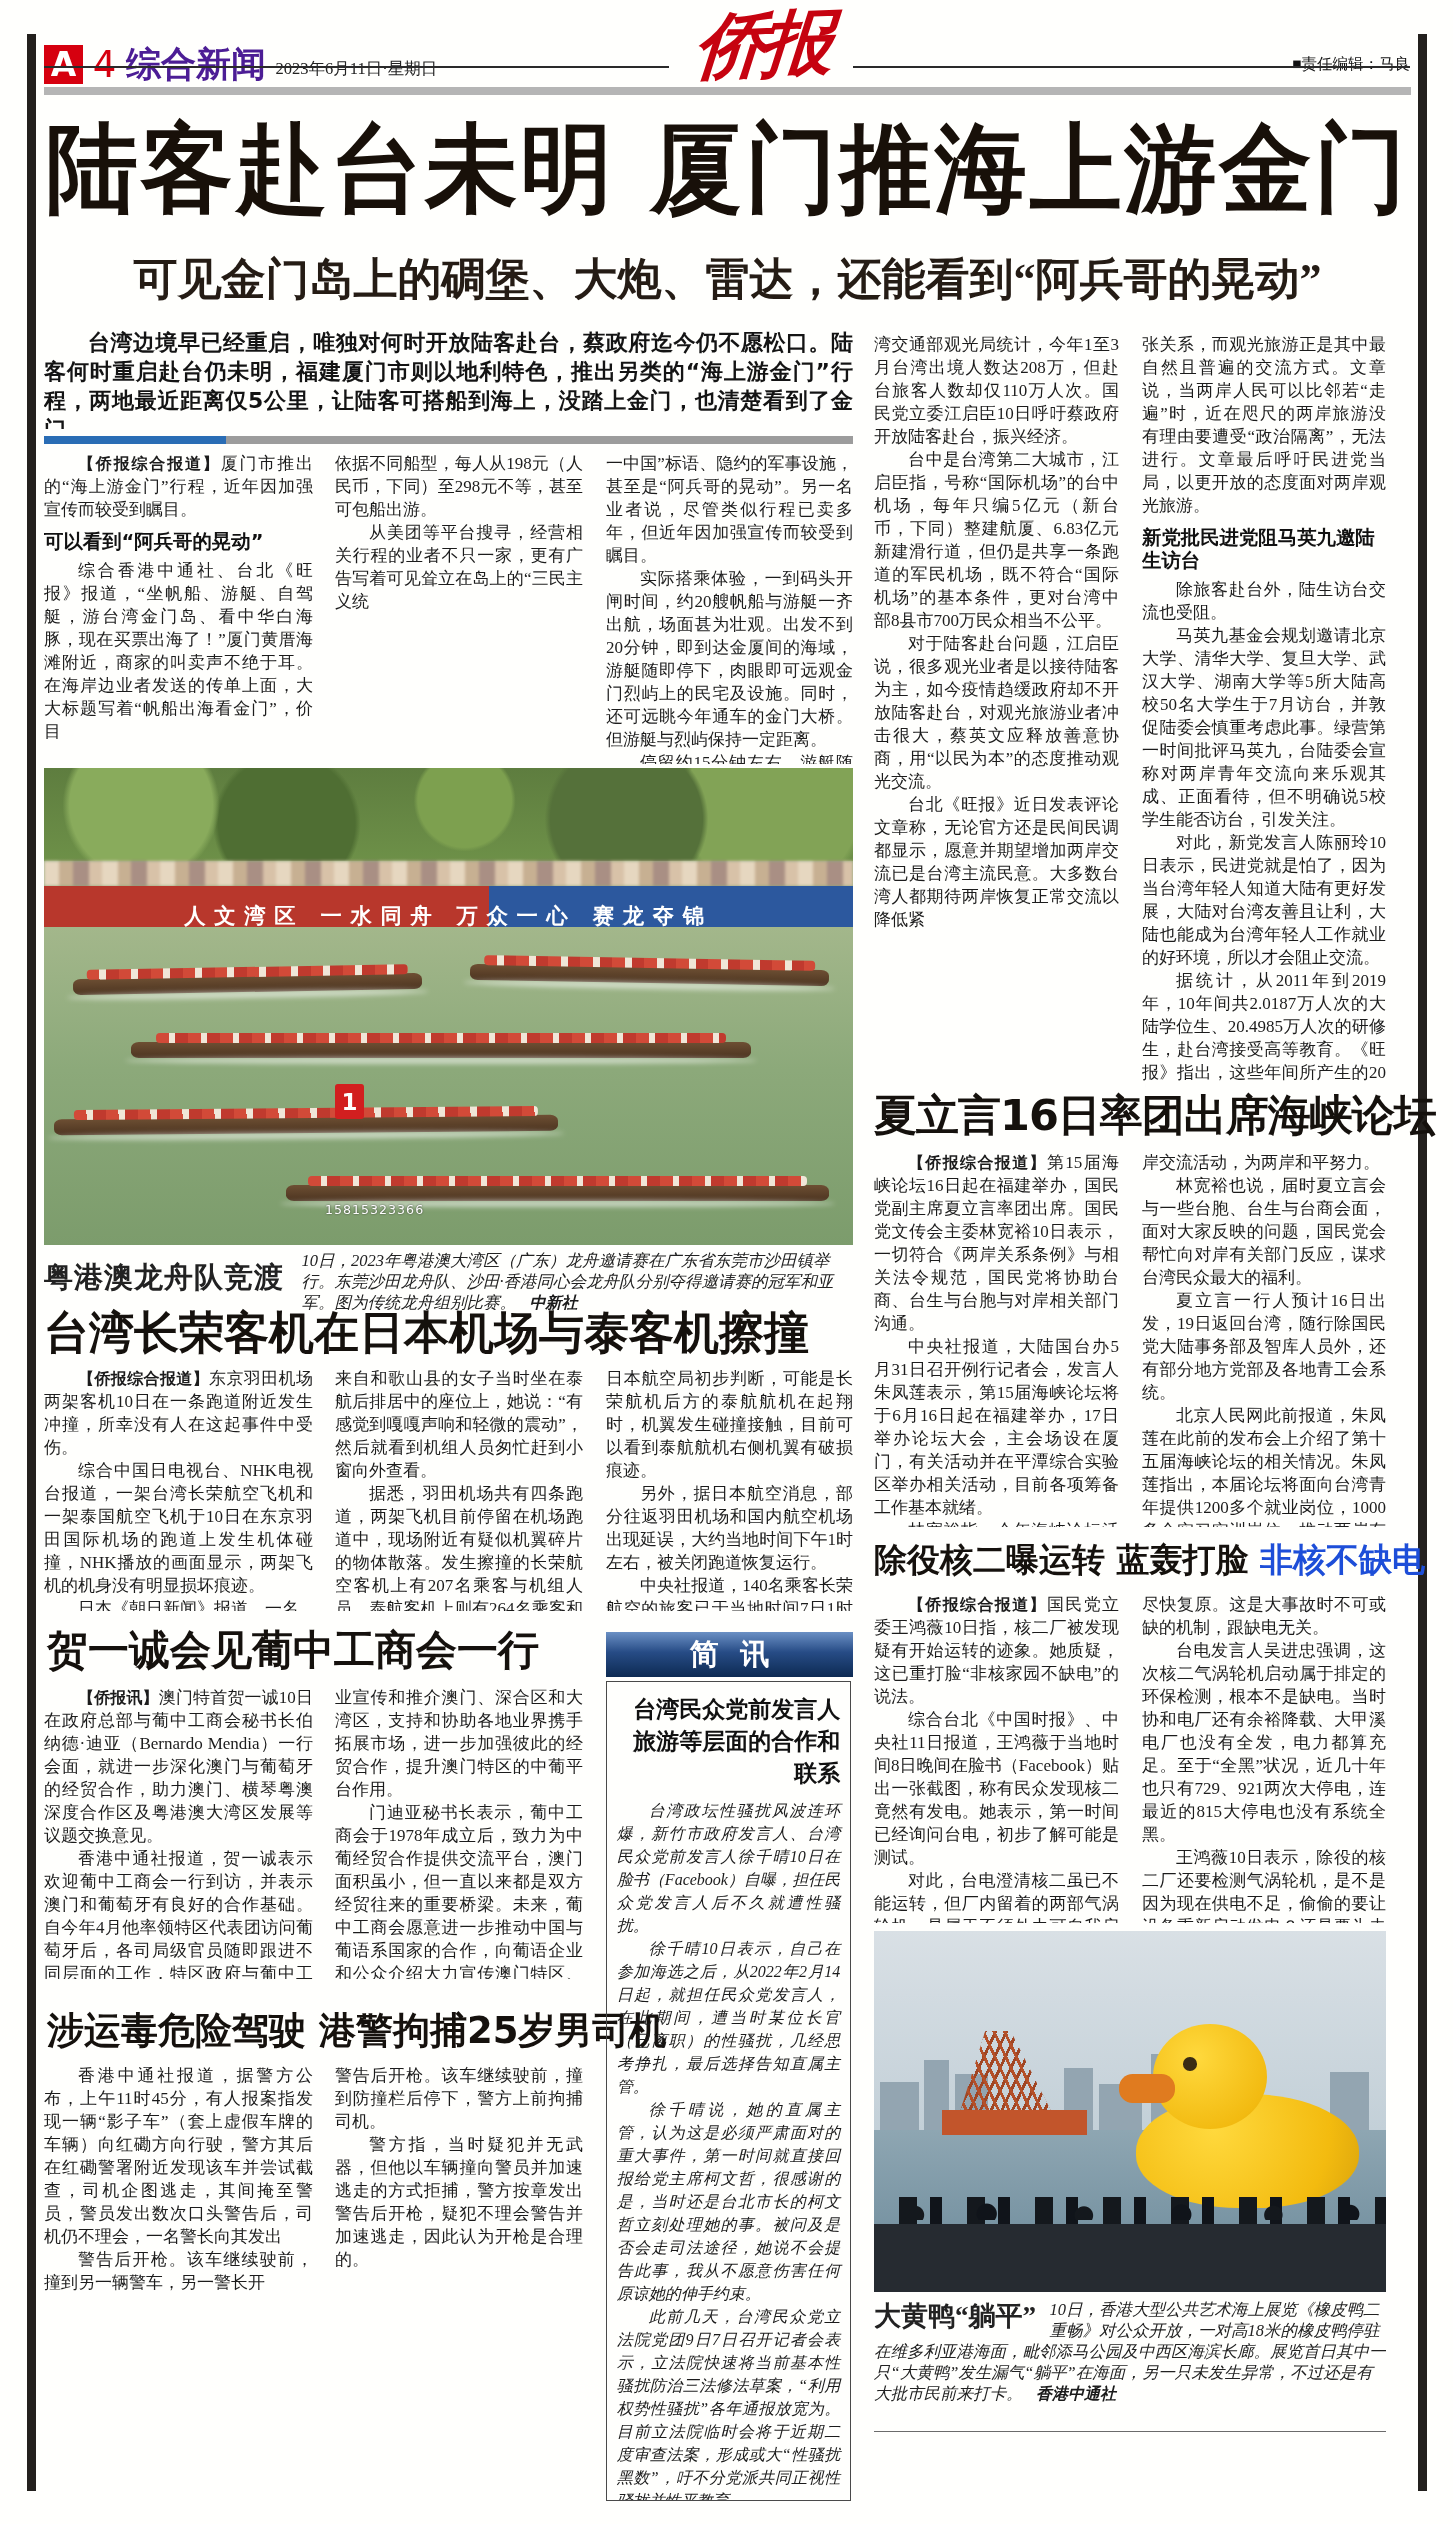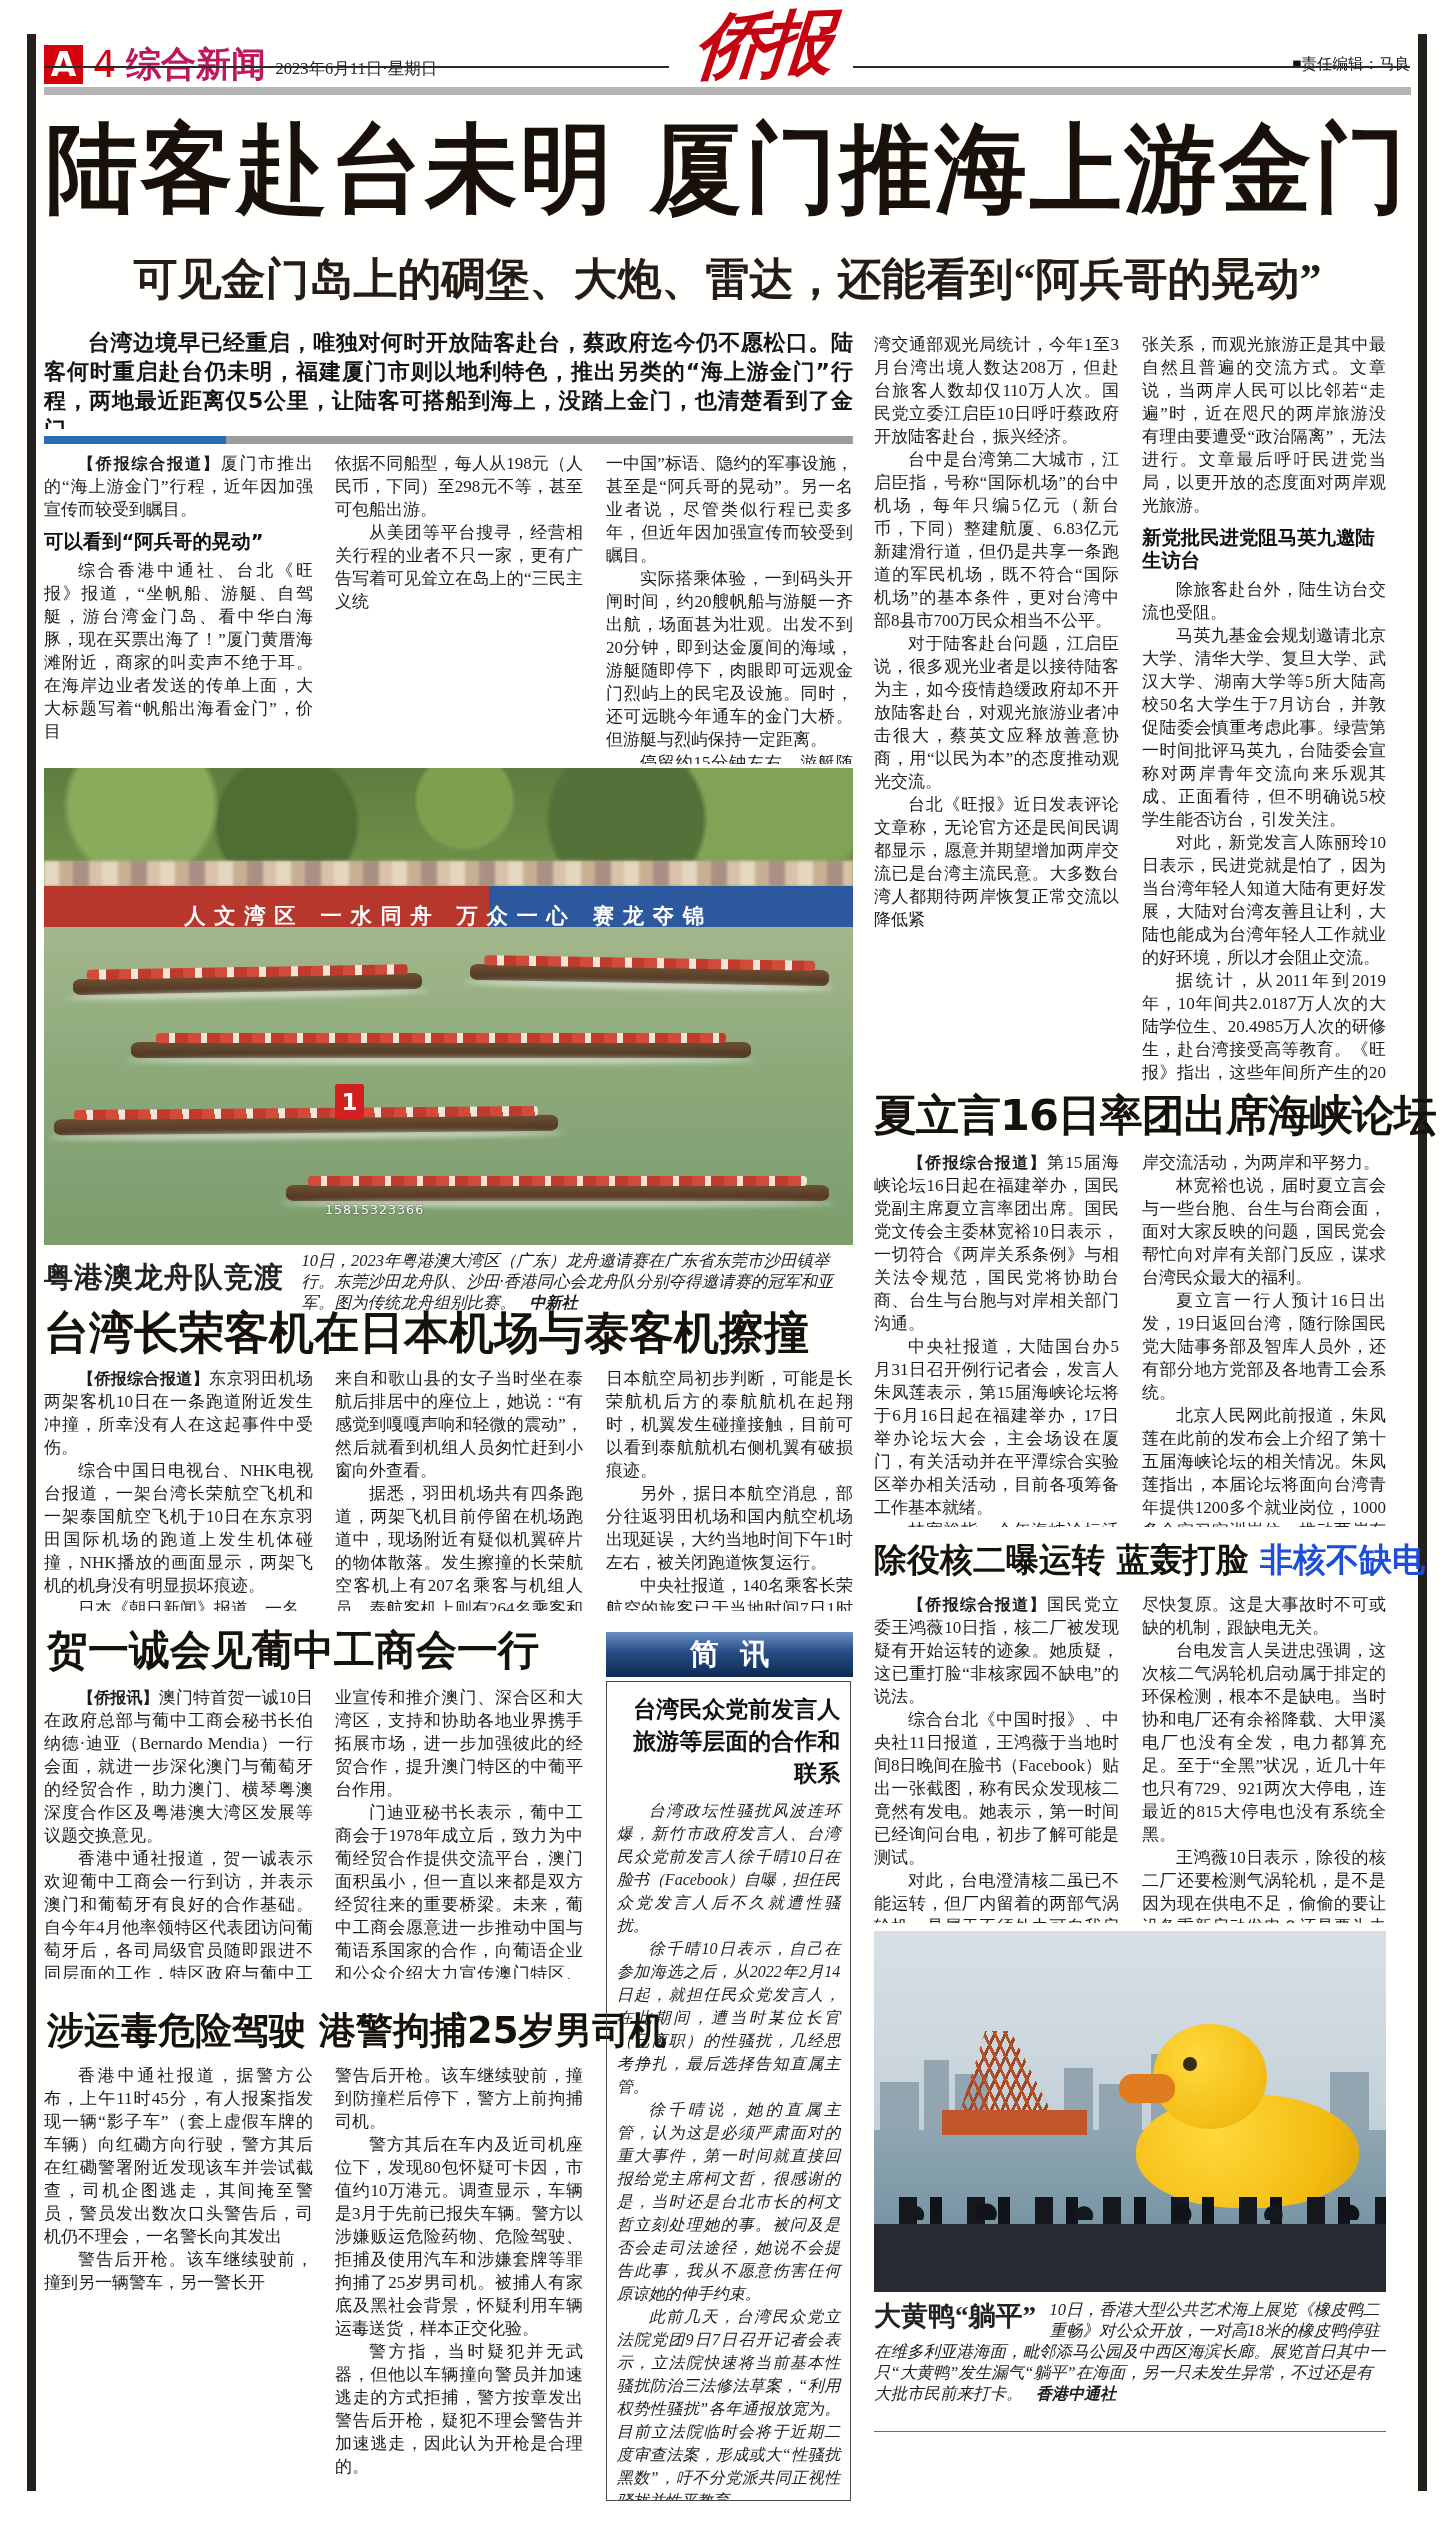--- a/index.html
+++ b/index.html
@@ -4,21 +4,21 @@
 <style>
   html,body{margin:0;padding:0;background:#e8e8e8;}
   .page{position:relative;width:1454px;height:2525px;margin:0 auto;background:#fffffd;
         font-family:"Liberation Serif","DejaVu Serif",serif;color:#1b1b1b;overflow:hidden;}
   .edgebar{position:absolute;top:34px;height:2457px;width:8.7px;background:#23201d;}
   
   .hdr-left{position:absolute;left:44px;top:45px;display:flex;align-items:flex-end;gap:9.7px;}
   .badge-a{width:39px;height:39px;background:#d6000f;color:#fff;font-family:"DejaVu Sans",sans-serif;
            font-weight:700;font-size:33px;display:flex;align-items:center;justify-content:center;}
   .badge-4{color:#d6000f;font-family:"DejaVu Sans",sans-serif;font-size:37px;font-weight:400;line-height:39px;}
-  .section-name{font-family:"DejaVu Sans","Liberation Sans",sans-serif;font-weight:700;font-size:35px;line-height:39px;color:#be185d;}
+  .section-name{font-family:"DejaVu Sans","Liberation Sans",sans-serif;font-weight:700;font-size:35px;line-height:39px;color:#4c1d95;}
   .hdr-date{font-size:16.5px;color:#222;padding-bottom:3.9px;}
   .masthead{position:absolute;left:674px;top:1.9px;width:174px;text-align:center;color:#c60310;
             font-weight:900;font-size:72px;line-height:83px;font-style:italic;
             font-family:"DejaVu Serif",serif;transform:skewX(-6deg) rotate(-2deg);letter-spacing:-5.8px;}
   .editor{position:absolute;right:44px;top:54px;font-size:15.5px;color:#111;font-family:"Liberation Sans",sans-serif;}
   .rule-thin{position:absolute;top:66px;height:1.9px;background:#2a2a2a;}
   .graybar{position:absolute;left:44px;top:87px;width:1367px;height:7.8px;background:#b5b5b5;}
   
   .main-headline{position:absolute;left:44px;top:93px;width:1367px;text-align:center;white-space:nowrap;
       font-family:"DejaVu Sans","Liberation Sans",sans-serif;font-weight:900;font-size:92px;line-height:145px;
@@ -214,21 +214,20 @@
       <div class="para">门迪亚秘书长表示，葡中工商会于1978年成立后，致力为中葡经贸合作提供交流平台，澳门面积虽小，但一直以来都是双方经贸往来的重要桥梁。未来，葡中工商会愿意进一步推动中国与葡语系国家的合作，向葡语企业和公众介绍大力宣传澳门特区、深合区和大湾区的发展机遇，协助中国与葡语系国家建立更紧密的经贸合作关系。</div>
     </div>
 
   <div class="story-headline" style="left:47px;top:2008px;font-size:37px;line-height:45px;">涉运毒危险驾驶 港警拘捕25岁男司机</div>
   <div class="col" style="left:44px;top:2064px;width:269px;height:434px;">
       <div class="para">香港中通社报道，据警方公布，上午11时45分，有人报案指发现一辆“影子车”（套上虚假车牌的车辆）向红磡方向行驶，警方其后在红磡警署附近发现该车并尝试截查，司机企图逃走，其间掩至警员，警员发出数次口头警告后，司机仍不理会，一名警长向其发出</div>
       <div class="para">警告后开枪。该车继续驶前，撞到另一辆警车，另一警长开</div>
     </div>
   <div class="col" style="left:335px;top:2064px;width:248px;height:434px;">
       <div class="para noindent">警告后开枪。该车继续驶前，撞到防撞栏后停下，警方上前拘捕司机。</div>
-      <div class="para">警方其后在车内及近司机座位下，发现80包怀疑可卡因，市值约10万港元。调查显示，车辆是3月于先前已报失车辆。警方以涉嫌贩运危险药物、危险驾驶、拒捕及使用汽车和涉嫌套牌等罪拘捕了25岁男司机。被捕人有家底及黑社会背景，怀疑利用车辆运毒送货，样本正交化验。</div>
       <div class="para">警方指，当时疑犯并无武器，但他以车辆撞向警员并加速逃走的方式拒捕，警方按章发出警告后开枪，疑犯不理会警告并加速逃走，因此认为开枪是合理的。</div>
     </div>
 
   <div class="jx-band">简讯</div>
   <div class="jx-body">
     <div class="jx-title">台湾民众党前发言人</div>
     <div class="jx-title" style="margin-top:-9.7px;">旅游等层面的合作和联系</div>
     <div class="jx-paras">
         <div class="para">台湾政坛性骚扰风波连环爆，新竹市政府发言人、台湾民众党前发言人徐千晴10日在脸书（Facebook）自曝，担任民众党发言人后不久就遭性骚扰。</div>
         <div class="para">徐千晴10日表示，自己在参加海选之后，从2022年2月14日起，就担任民众党发言人，在此期间，遭当时某位长官（已离职）的性骚扰，几经思考挣扎，最后选择告知直属主管。</div>

